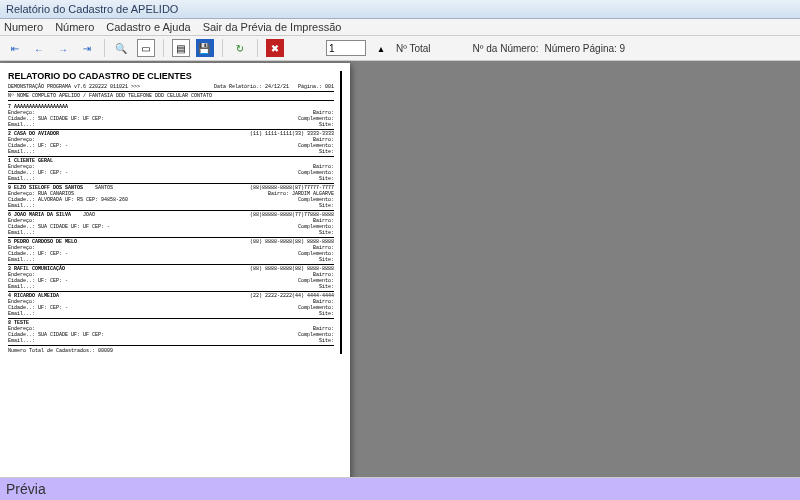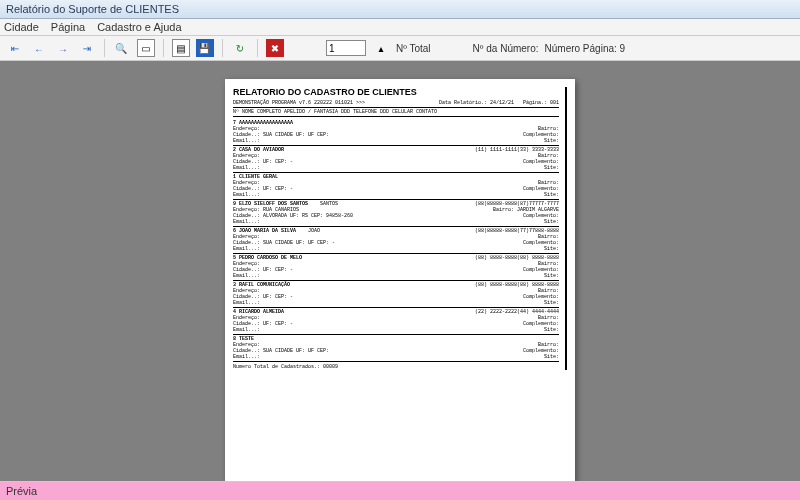--- a/index.html
+++ b/index.html
@@ -10,43 +10,44 @@
 .toolbar{background:#f4f4f4;border-bottom:1px solid #ccc;padding:3px 6px;display:flex;align-items:center;gap:6px;font-size:10px}
 .tbbtn{width:18px;height:18px;border:1px solid transparent;display:inline-flex;align-items:center;justify-content:center;font-size:10px;cursor:default}
 .tbbtn.nav{color:#2060c0}
 .tbbtn.box{border:1px solid #888;background:#fff}
 .tbbtn.blue{background:#2060c0;color:#fff}
 .tbbtn.red{background:#c02020;color:#fff}
 .tbbtn.green{color:#208020}
 .sep{width:1px;height:18px;background:#ccc;margin:0 2px}
 .zoom{width:40px;height:16px;border:1px solid #888;font-size:10px;padding:0 2px;background:#fff}
 .toolbar .lbl{color:#333}
-.viewer{flex:1;background:#808080;display:flex;justify-content:center;overflow:auto;padding:18px 0}
+.viewer{flex:1;background:#808080;display:flex;justify-content:flex-start;overflow:auto;padding:2px 0}
 .page{background:#fff;width:350px;min-height:440px;box-shadow:2px 2px 6px rgba(0,0,0,.4);padding:8px;font-family:"Courier New",monospace;font-size:5px;line-height:1.2;color:#000;position:relative}
 .pborder{border-right:2px solid #000;padding-right:6px}
 .rtitle{font-family:Arial,sans-serif;font-size:9px;font-weight:bold;color:#000;margin-bottom:2px}
 .rsub{display:flex;justify-content:space-between;font-size:5px;border-bottom:1px solid #000;padding-bottom:1px;margin-bottom:1px}
 .rhead{border-bottom:1px solid #000;padding-bottom:1px;margin-bottom:2px;font-size:5px}
 .entry{border-bottom:1px solid #000;padding:1px 0;font-size:5px}
 .entry .l{display:flex;justify-content:space-between}
 .entry .name{font-weight:bold}
 .total{font-size:5px;margin-top:2px}
-.statusbar{background:#f9a8d4;border-top:1px solid #ccc;padding:3px 6px;font-size:11px;color:#333}
+.statusbar{background:#c4b5fd;border-top:1px solid #ccc;padding:3px 6px;font-size:14px;color:#333}
 </style>
 </head>
 <body>
 
 <div class="titlebar">
-  <span>Relatório do Suporte de CLIENTES</span>
+  <span>Relatório do Cadastro de APELIDO</span>
 </div>
 
 <div class="menubar">
-  <span>Cidade</span>
-  <span>Página</span>
+  <span>Numero</span>
+  <span>Número</span>
   <span>Cadastro e Ajuda</span>
+  <span>Sair da Prévia de Impressão</span>
 </div>
 
 <div class="toolbar">
   <span class="tbbtn nav">⇤</span>
   <span class="tbbtn nav">←</span>
   <span class="tbbtn nav">→</span>
   <span class="tbbtn nav">⇥</span>
   <span class="sep"></span>
   <span class="tbbtn">🔍</span>
   <span class="tbbtn box">▭</span>

